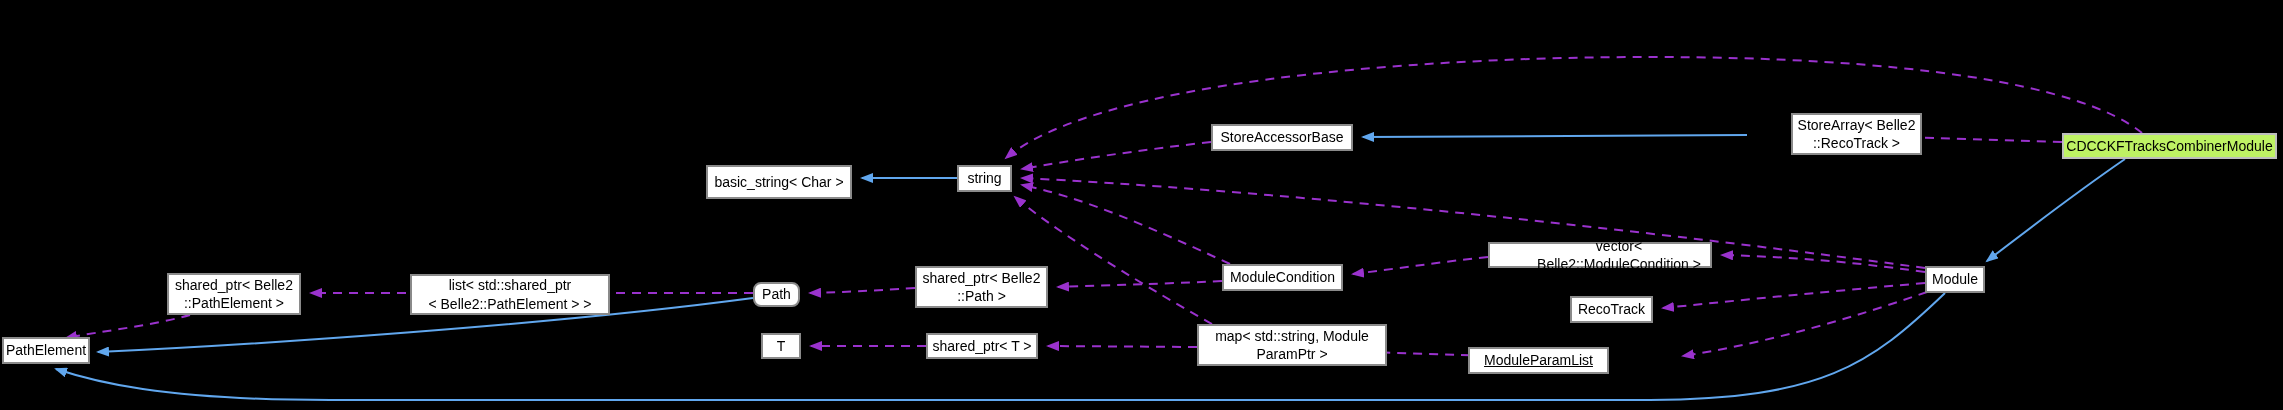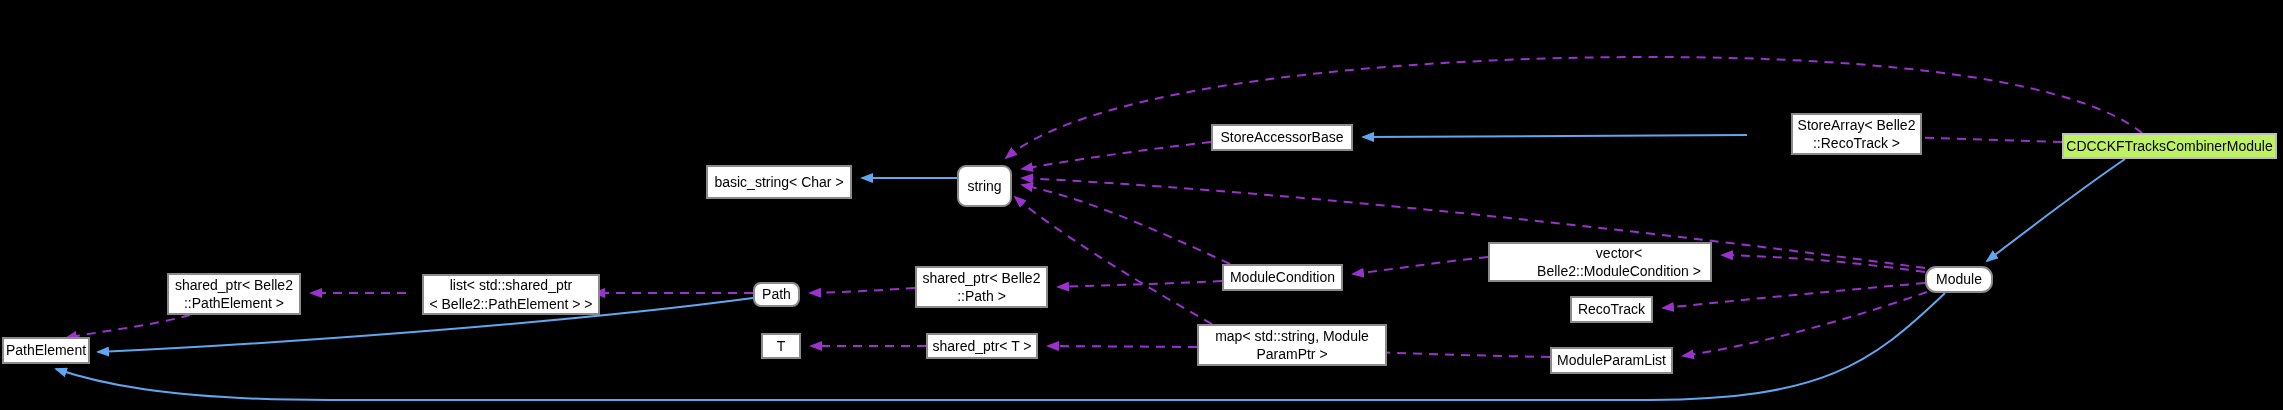--- a/index.html
+++ b/index.html
@@ -71,49 +71,49 @@
       <path d="M 753,298 C 550,325 252,345 98,352" marker-end="url(#arrowB)"></path>
       <path d="M 1945,293 C 1870,365 1822,399 1650,400 L 330,400 C 160,400 92,381 56,369" marker-end="url(#arrowB)"></path>
     </g>
   </svg>
 
   <div class="node" style="left:2px;top:337px;width:88px;height:27px;text-align:center;">PathElement</div>
 
   <div class="node" style="left:167px;top:273px;width:134px;height:42px;">shared_ptr&lt; Belle2
 ::PathElement &gt;</div>
 
-  <div class="node" style="left:422px;top:274px;width:178px;height:41px;">list&lt; std::shared_ptr
+  <div class="node" style="left:410px;top:274px;width:200px;height:41px;">list&lt; std::shared_ptr
 &lt; Belle2::PathElement &gt; &gt;</div>
 
   <div class="node" style="left:753px;top:282px;width:47px;height:25px;border-radius:8px;">Path</div>
 
   <div class="node" style="left:761px;top:333px;width:40px;height:26px;">T</div>
 
   <div class="node" style="left:915px;top:266px;width:133px;height:42px;">shared_ptr&lt; Belle2
 ::Path &gt;</div>
 
   <div class="node" style="left:926px;top:333px;width:112px;height:26px;">shared_ptr&lt; T &gt;</div>
 
   <div class="node" style="left:706px;top:165px;width:146px;height:34px;">basic_string&lt; Char &gt;</div>
 
-  <div class="node" style="left:957px;top:165px;width:55px;height:42px;border-radius:9px;">string</div>
+  <div class="node" style="left:957px;top:165px;width:55px;height:27px;">string</div>
 
   <div class="node" style="left:1211px;top:124px;width:142px;height:27px;">StoreAccessorBase</div>
 
   <div class="node" style="left:1747px;top:113px;width:131px;height:42px;margin-left:44px;">StoreArray&lt; Belle2
 ::RecoTrack &gt;</div>
 
   <div class="node highlight" style="left:2062px;top:133px;width:215px;height:26px;">CDCCKFTracksCombinerModule</div>
 
   <div class="node" style="left:1222px;top:264px;width:121px;height:27px;">ModuleCondition</div>
 
-  <div class="node" style="left:1488px;top:242px;width:224px;height:40px;padding-left:38px;">vector&lt; Belle2::ModuleCondition &gt;</div>
+  <div class="node" style="left:1488px;top:242px;width:224px;height:26px;padding-left:38px;">vector&lt; Belle2::ModuleCondition &gt;</div>
 
   <div class="node" style="left:1570px;top:296px;width:83px;height:27px;">RecoTrack</div>
 
   <div class="node" style="left:1197px;top:324px;width:190px;height:42px;">map&lt; std::string, Module
 ParamPtr &gt;</div>
 
-  <div class="node" style="left:1550px;top:347px;width:123px;height:27px;">ModuleParamList</div>
+  <div class="node" style="left:1468px;top:347px;width:141px;height:27px;text-decoration:underline;">ModuleParamList</div>
 
-  <div class="node" style="left:1925px;top:266px;width:68px;height:27px;border-radius:11px;">Module</div>
+  <div class="node" style="left:1925px;top:266px;width:60px;height:27px;">Module</div>
 
 </div>
 
 </body></html>

